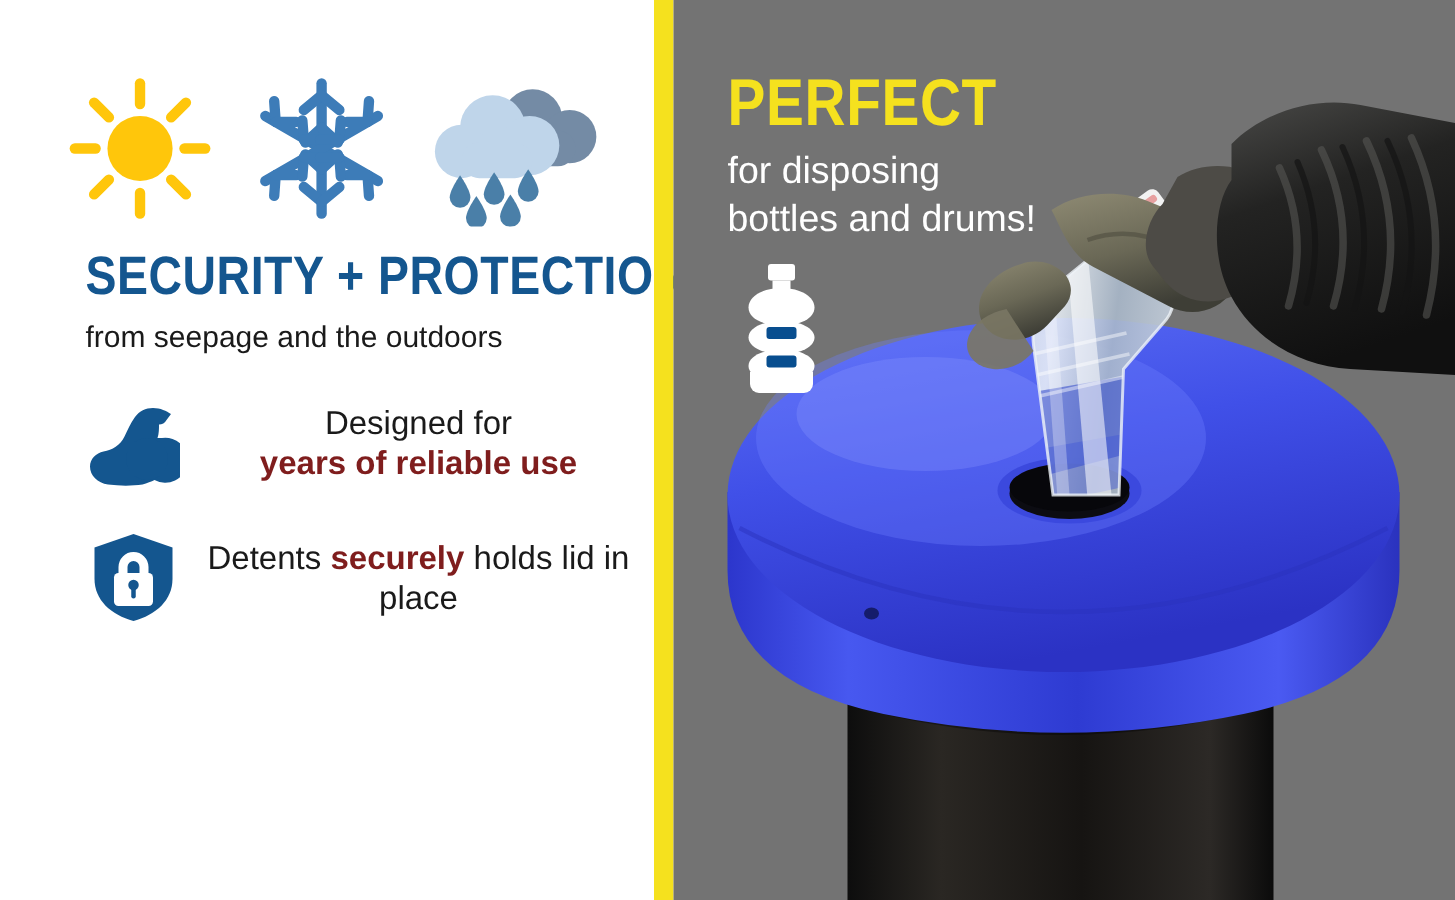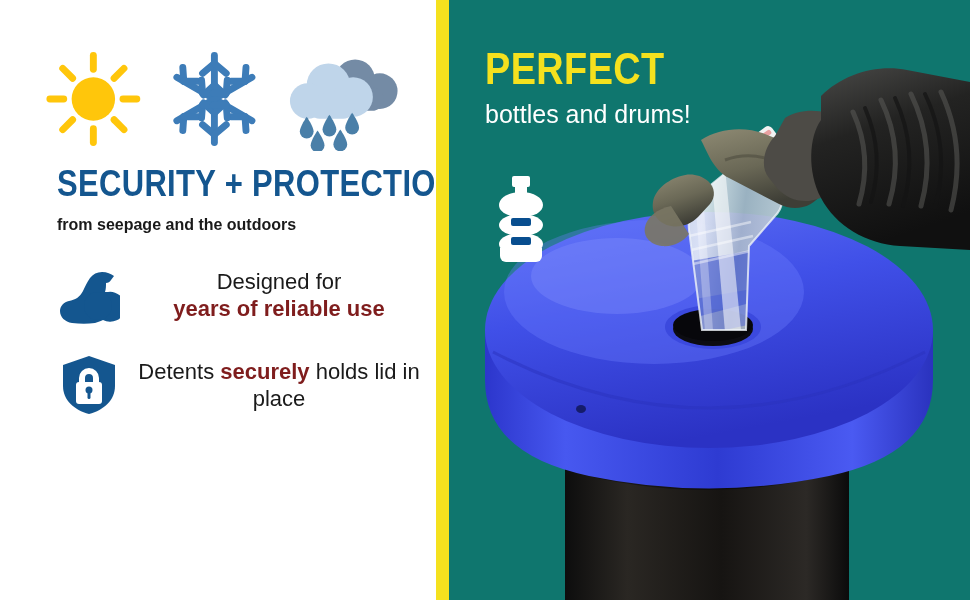--- a/index.html
+++ b/index.html
@@ -50,25 +50,24 @@
     color: #14568F;
     transform: scaleX(0.86);
     transform-origin: left center;
     white-space: nowrap;
   }
 
   #security-subheading {
     position: absolute;
     left: 57px; top: 210px;
     width: 370px;
-    font-size: 16px;
+    font-size: 20px;
     line-height: 30px;
     color: #1a1a1a;
     white-space: nowrap;
-    font-weight: bold;
   }
 
   
   #feature-list {
     position: absolute;
     left: 50px; top: 262px;
     width: 380px;
   }
   .feature-row {
     display: flex;
@@ -100,21 +99,21 @@
     left: 436px; top: 0;
     width: 13px; height: 600px;
     background: #F5E11E;
   }
 
   
   #right-panel {
     position: absolute;
     left: 449px; top: 0;
     width: 521px; height: 600px;
-    background: #0f766e;
+    background: #737373;
     overflow: hidden;
   }
 
   #perfect-heading {
     position: absolute;
     left: 36px; top: 46px;
     font-family: "Liberation Sans Narrow", "Liberation Sans", sans-serif;
     font-weight: bold;
     font-size: 44px;
     line-height: 46px;
@@ -384,20 +383,21 @@
           <path d="M416 108 q20 46 6 94"></path>
           <path d="M446 98 q24 52 8 108"></path>
           <path d="M476 94 q26 54 10 114"></path>
         </g>
       </g>
     </svg>
 
     <div id="perfect-heading">PERFECT</div>
 
     <div id="perfect-sub">
+      <div>for disposing</div>
       <div>bottles and drums!</div>
     </div>
 
     <div id="bottle-icon-wrap">
       <svg width="56" height="86" viewBox="0 0 56 86">
         <g fill="#FFFFFF">
 
           <rect x="19" y="0" width="18" height="11" rx="2"></rect>
 
           <rect x="22" y="11" width="12" height="6"></rect>

